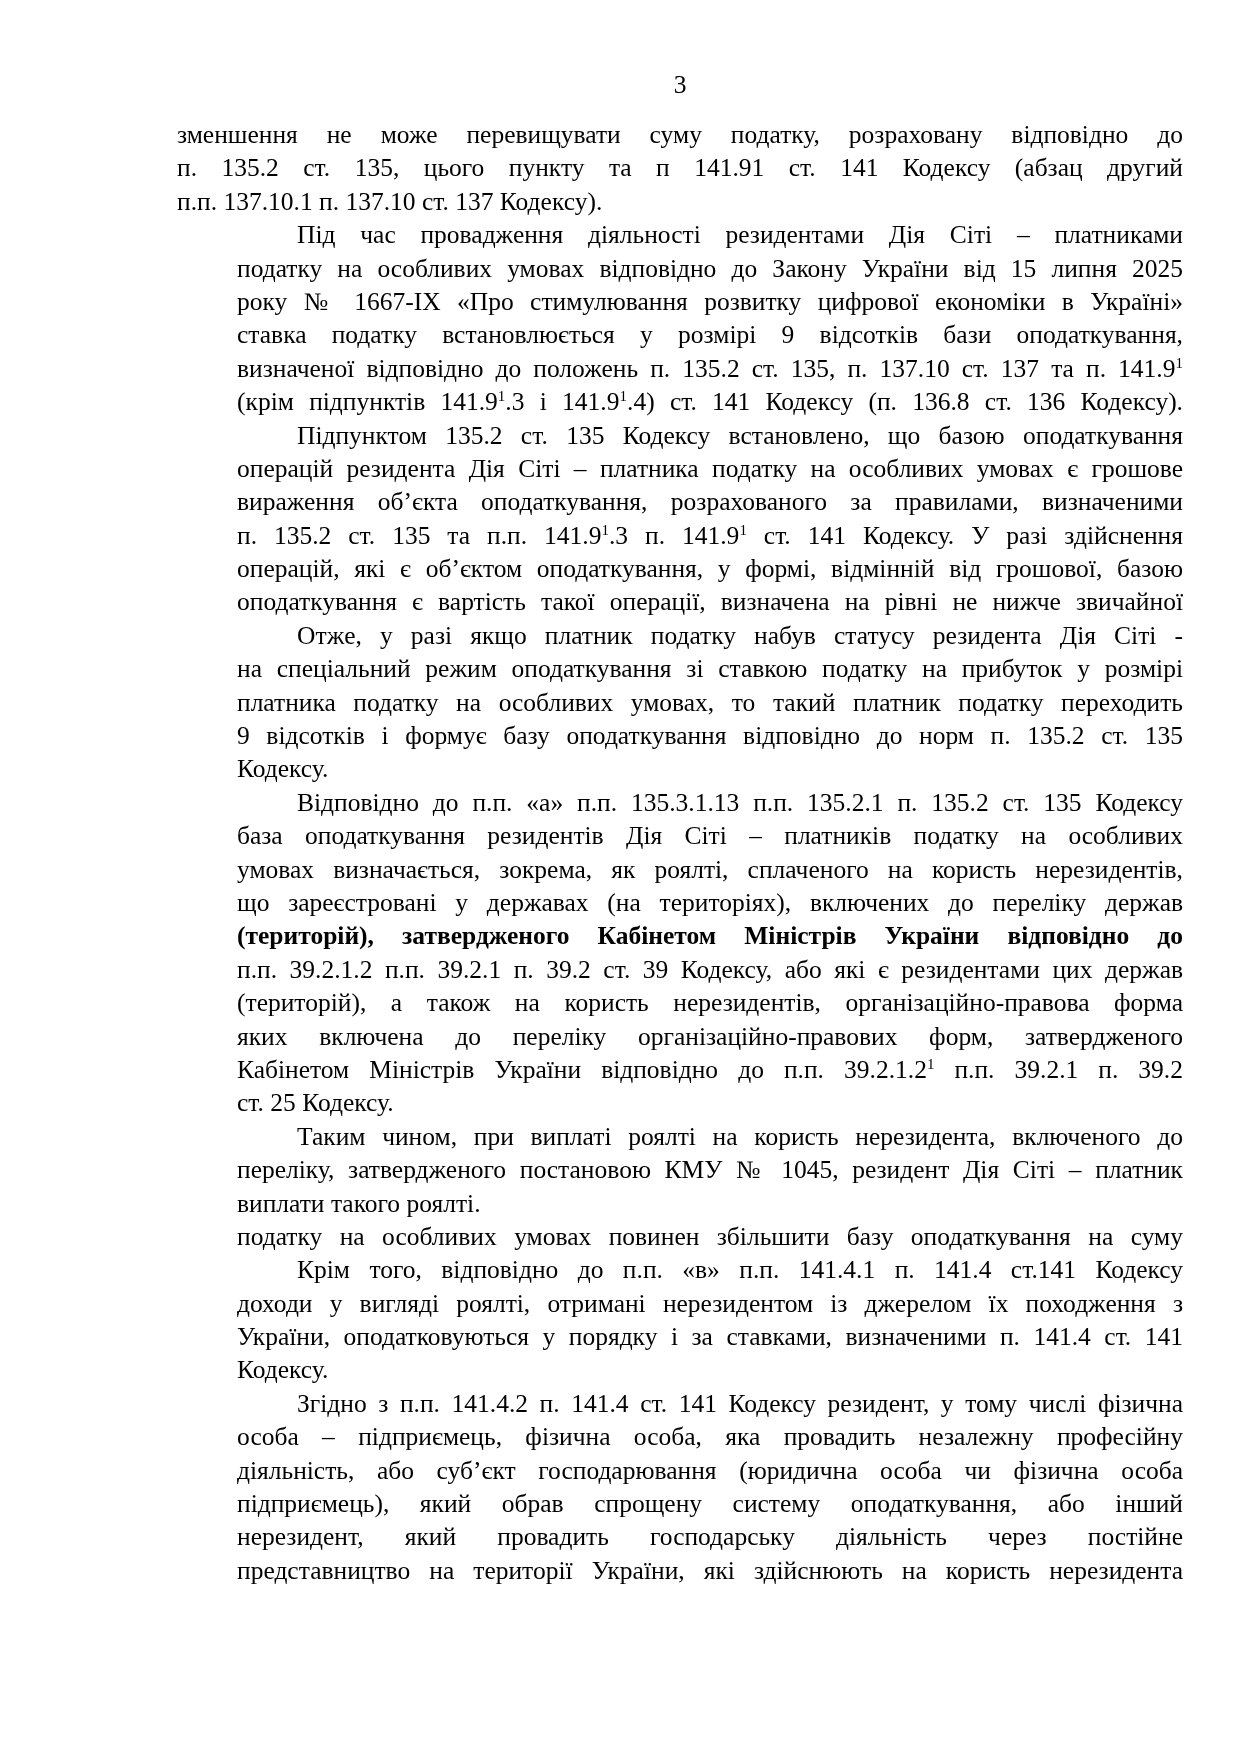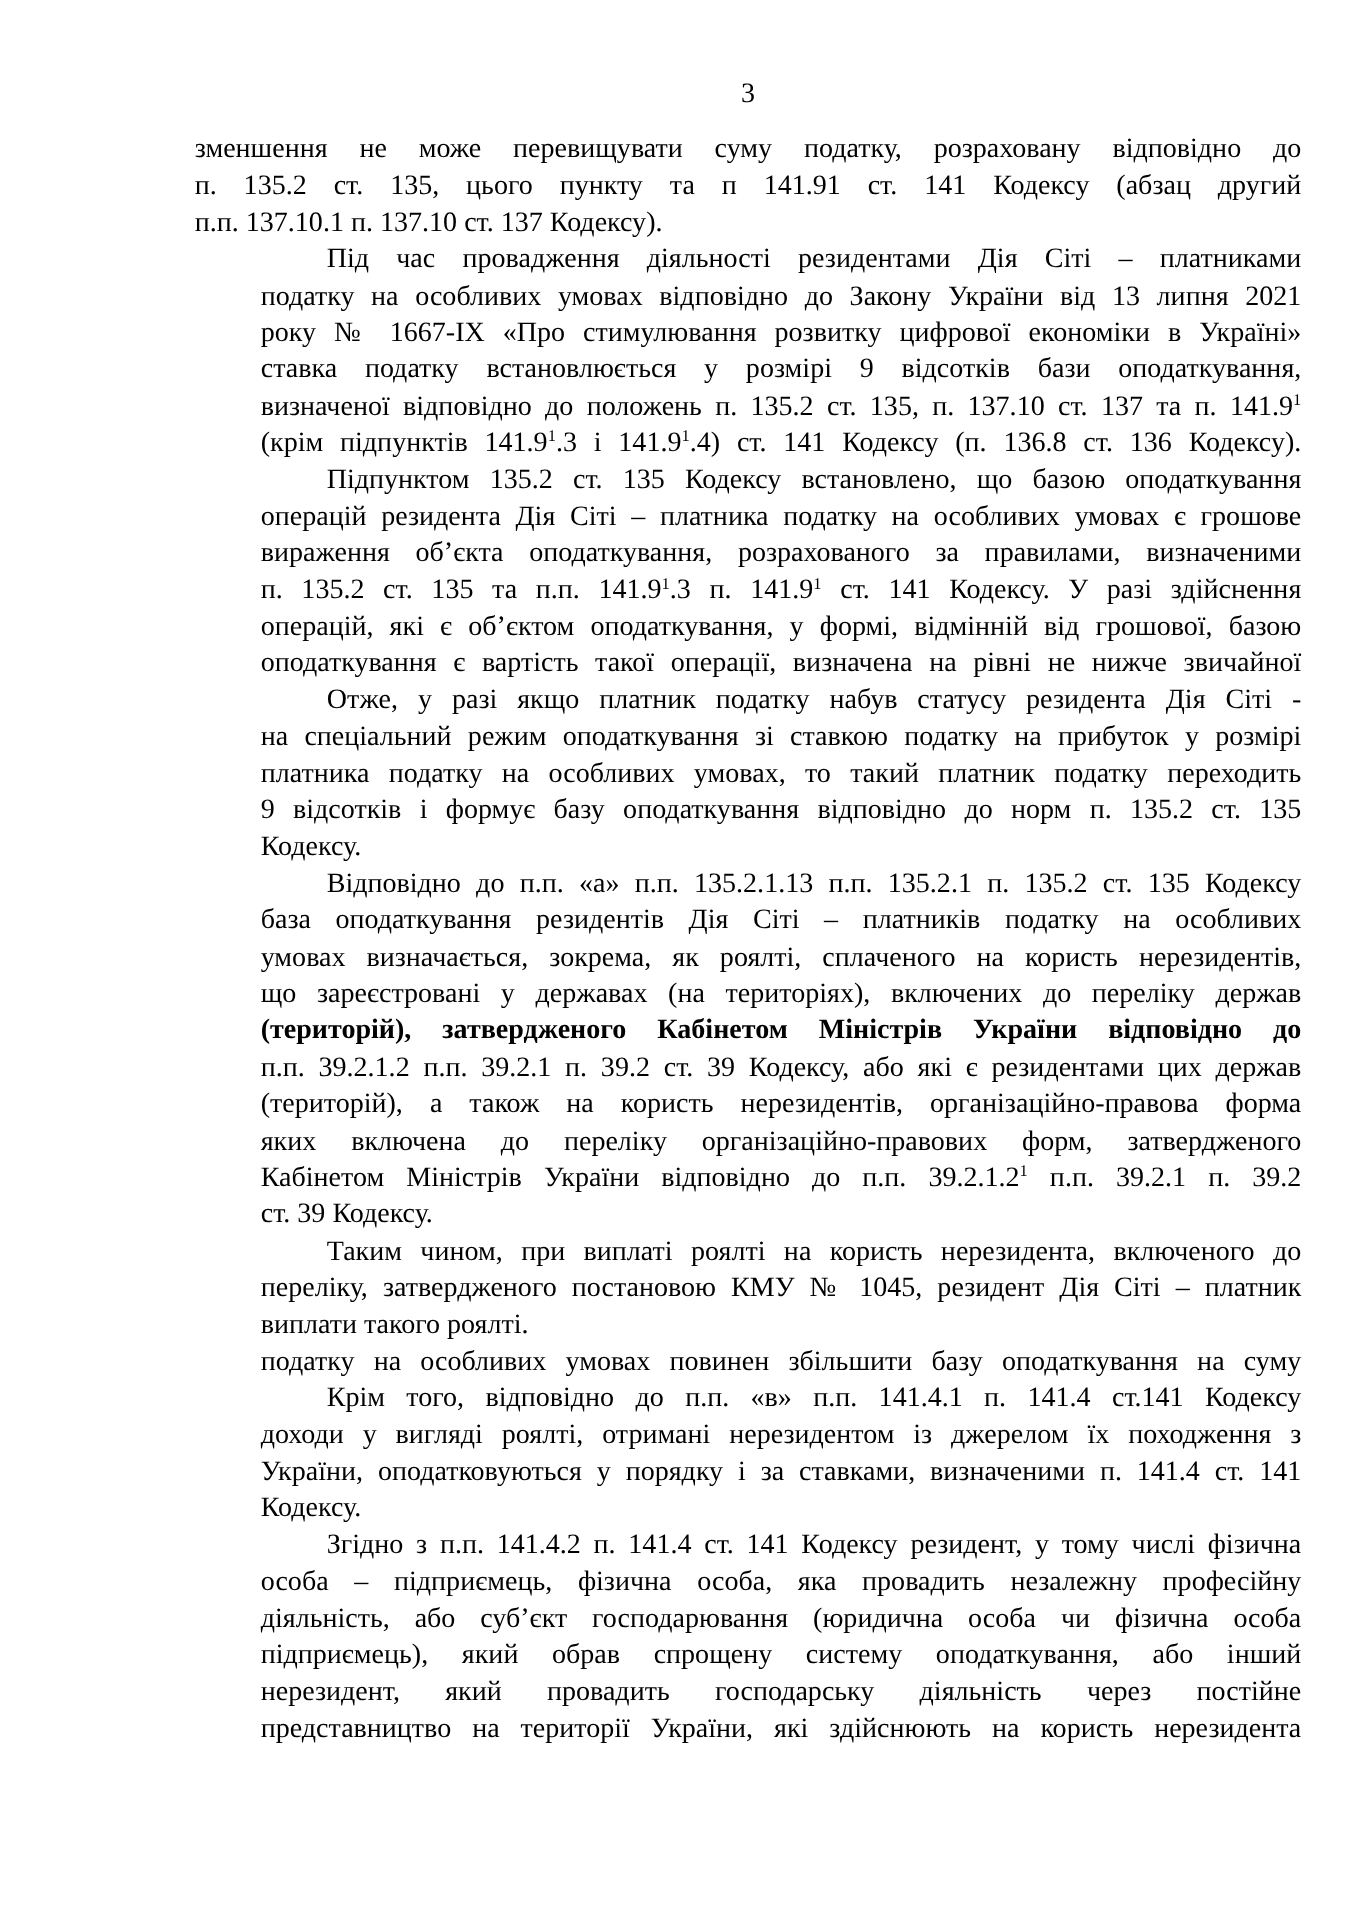--- a/index.html
+++ b/index.html
@@ -64,21 +64,21 @@
 <div class="body-text">
 
   <div class="para">
     <span class="line" style="width: 1006px;">зменшення не може перевищувати суму податку, розраховану відповідно до</span>
     <span class="line" style="width: 1006px;">п. 135.2 ст. 135, цього пункту та п 141.91 ст. 141 Кодексу (абзац другий</span>
     <span class="line last" style="width: 1006px;">п.п. 137.10.1 п. 137.10 ст. 137 Кодексу).</span>
   </div>
 
   <div class="para indent">
     <span class="line" style="padding-left: 60px; width: 946px;">Під час провадження діяльності резидентами Дія Сіті – платниками</span>
-    <span class="line" style="width: 1006px;">податку на особливих умовах відповідно до Закону України від 13 липня 2021</span>
+    <span class="line" style="width: 1006px;">податку на особливих умовах відповідно до Закону України від 15 липня 2025</span>
     <span class="line" style="width: 1006px;">року № 1667-IX «Про стимулювання розвитку цифрової економіки в Україні»</span>
     <span class="line" style="width: 1006px;">ставка податку встановлюється у розмірі 9 відсотків бази оподаткування,</span>
     <span class="line sup-line" style="width: 1006px;">визначеної відповідно до положень п. 135.2 ст. 135, п. 137.10 ст. 137 та п. 141.9<sup>1</sup></span>
     <span class="line sup-line" style="width: 1006px;">(крім підпунктів 141.9<sup>1</sup>.3 і 141.9<sup>1</sup>.4) ст. 141 Кодексу (п. 136.8 ст. 136 Кодексу).</span>
   </div>
 
   <div class="para indent">
     <span class="line" style="padding-left: 60px; width: 946px;">Підпунктом 135.2 ст. 135 Кодексу встановлено, що базою оподаткування</span>
     <span class="line" style="width: 1006px;">операцій резидента Дія Сіті – платника податку на особливих умовах є грошове</span>
     <span class="line" style="width: 1006px;">вираження об’єкта оподаткування, розрахованого за правилами, визначеними</span>
@@ -89,30 +89,30 @@
 
   <div class="para indent">
     <span class="line" style="padding-left: 60px; width: 946px;">Отже, у разі якщо платник податку набув статусу резидента Дія Сіті -</span>
     <span class="line" style="width: 1006px;">на спеціальний режим оподаткування зі ставкою податку на прибуток у розмірі</span>
     <span class="line" style="width: 1006px;">платника податку на особливих умовах, то такий платник податку переходить</span>
     <span class="line" style="width: 1006px;">9 відсотків і формує базу оподаткування відповідно до норм п. 135.2 ст. 135</span>
     <span class="line last" style="width: 1006px;">Кодексу.</span>
   </div>
 
   <div class="para indent">
-    <span class="line" style="padding-left: 60px; width: 946px;">Відповідно до п.п. «а» п.п. 135.2.1.13 п.п. 135.2.1 п. 135.2 ст. 135 Кодексу</span>
+    <span class="line" style="padding-left: 60px; width: 946px;">Відповідно до п.п. «а» п.п. 135.3.1.13 п.п. 135.2.1 п. 135.2 ст. 135 Кодексу</span>
     <span class="line" style="width: 1006px;">база оподаткування резидентів Дія Сіті – платників податку на особливих</span>
     <span class="line" style="width: 1006px;">умовах визначається, зокрема, як роялті, сплаченого на користь нерезидентів,</span>
     <span class="line" style="width: 1006px;">що зареєстровані у державах (на територіях), включених до переліку держав</span>
     <span class="line" style="width: 1006px; font-weight: bold;">(територій), затвердженого Кабінетом Міністрів України відповідно до</span>
     <span class="line" style="width: 1006px;">п.п. 39.2.1.2 п.п. 39.2.1 п. 39.2 ст. 39 Кодексу, або які є резидентами цих держав</span>
     <span class="line" style="width: 1006px;">(територій), а також на користь нерезидентів, організаційно-правова форма</span>
     <span class="line" style="width: 1006px;">яких включена до переліку організаційно-правових форм, затвердженого</span>
     <span class="line sup-line" style="width: 1006px;">Кабінетом Міністрів України відповідно до п.п. 39.2.1.2<sup>1</sup> п.п. 39.2.1 п. 39.2</span>
-    <span class="line last" style="width: 1006px;">ст. 39 Кодексу.</span>
+    <span class="line last" style="width: 1006px;">ст. 25 Кодексу.</span>
   </div>
 
   <div class="para indent">
     <span class="line" style="padding-left: 60px; width: 946px;">Таким чином, при виплаті роялті на користь нерезидента, включеного до</span>
     <span class="line" style="width: 1006px;">переліку, затвердженого постановою КМУ № 1045, резидент Дія Сіті – платник</span>
     <span class="line last" style="width: 1006px;">виплати такого роялті.</span>
     <span class="line" style="width: 1006px;">податку на особливих умовах повинен збільшити базу оподаткування на суму</span>
   </div>
 
   <div class="para indent">

